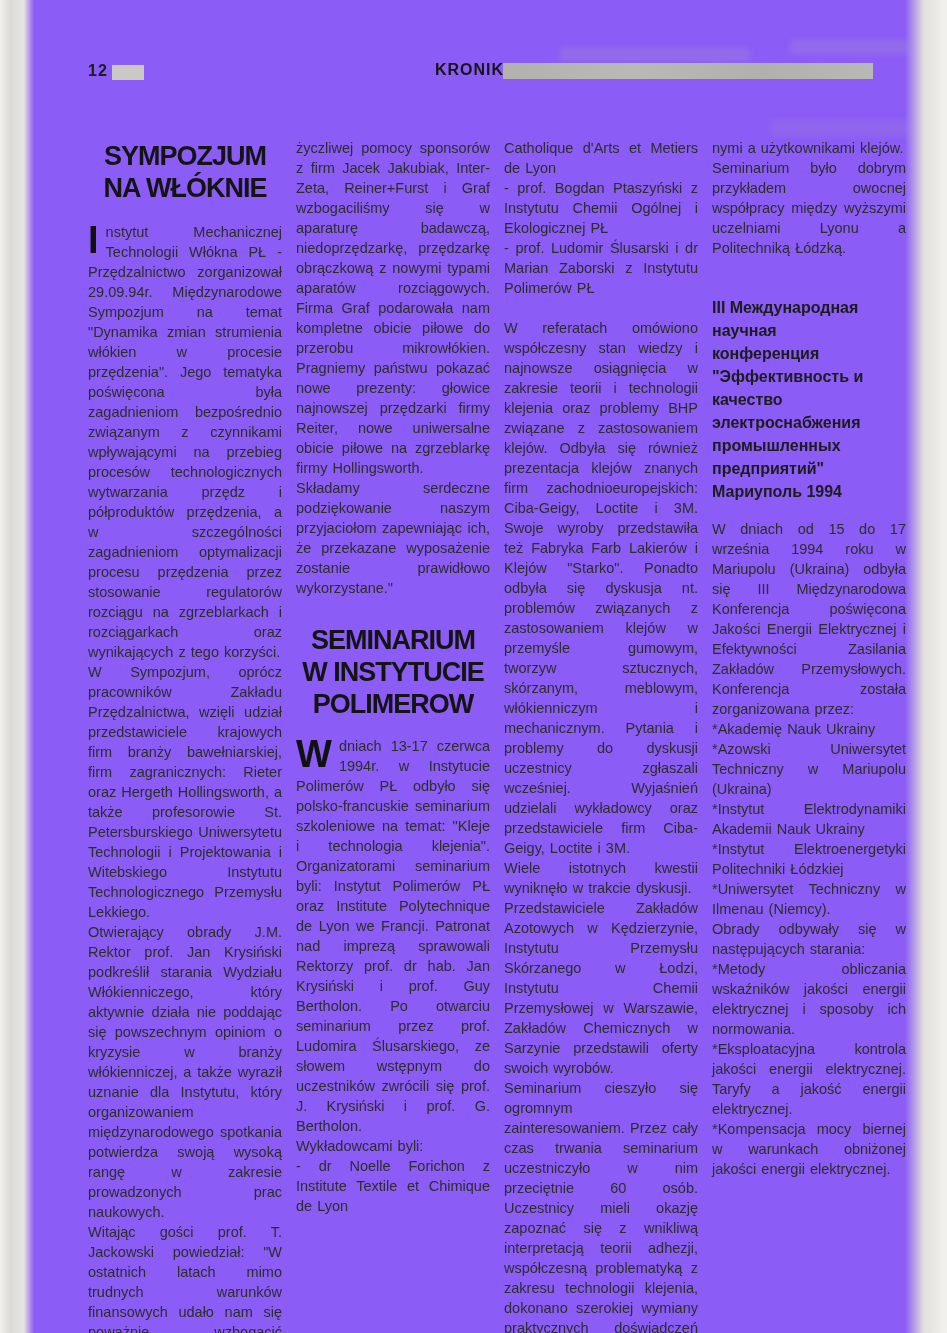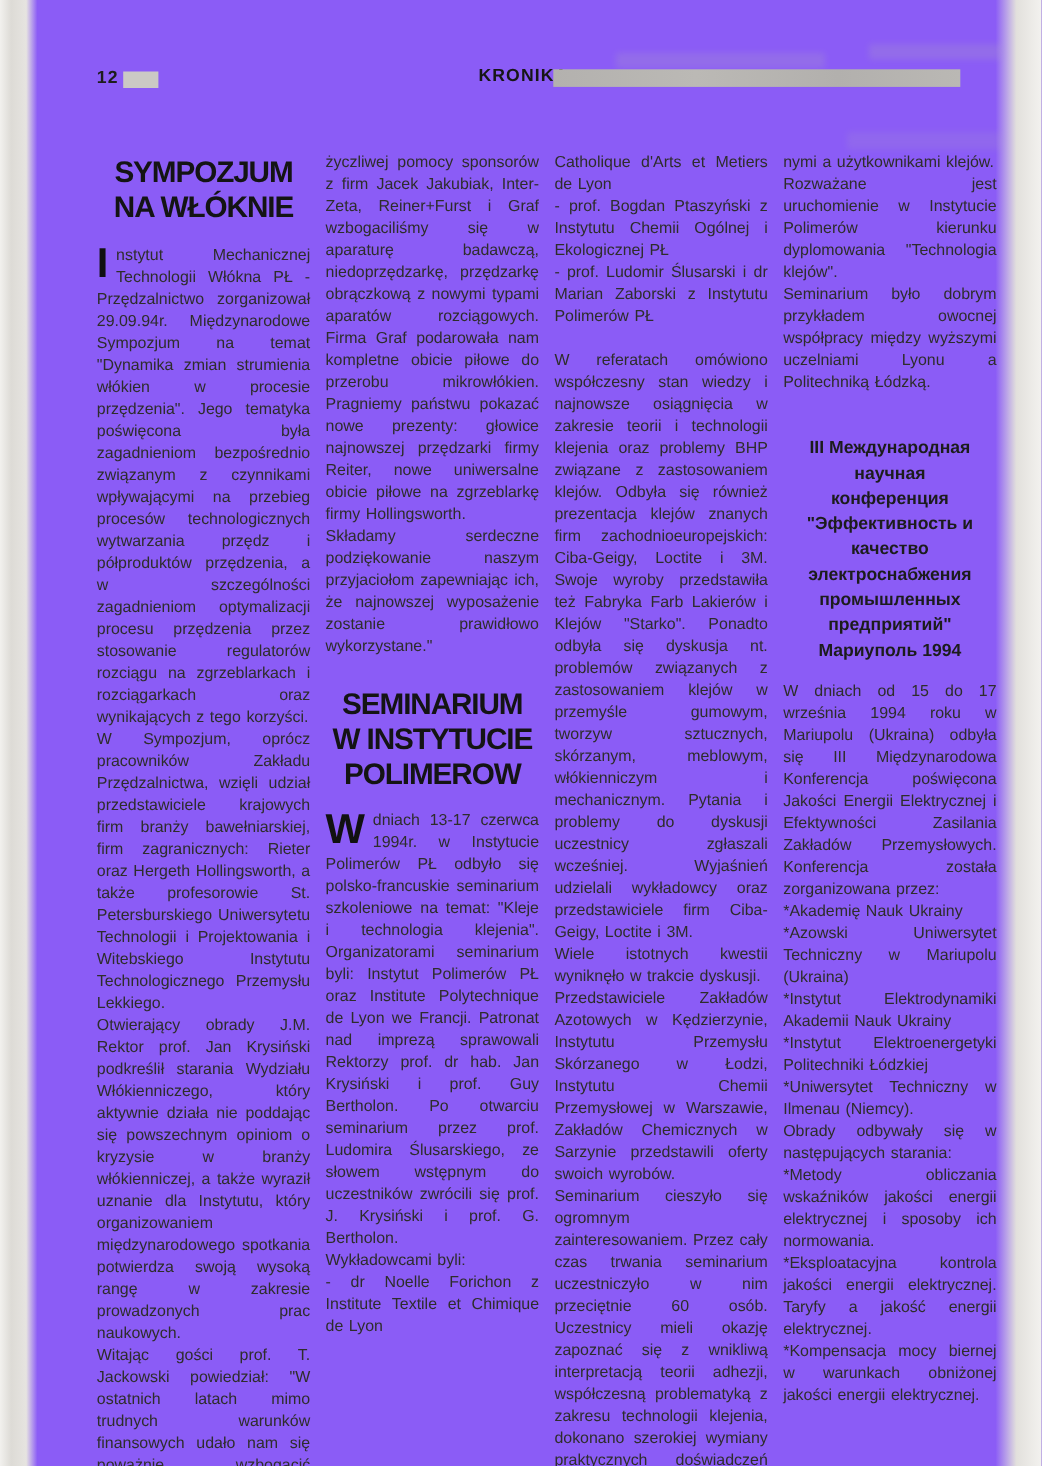--- a/index.html
+++ b/index.html
@@ -37,21 +37,21 @@
   .col{width:194px;flex:0 0 194px;font-size:14.5px;line-height:20px;}
   .b{margin:0;text-align:justify;word-spacing:1px;}
   .b.gap{margin-top:20px;}
   .art-title{
     font-size:27px;line-height:32px;font-weight:800;letter-spacing:-1px;
     white-space:pre-line;color:#141414;margin:2px 0 18px 0;text-align:center;
   }
   .art-title.second{margin-top:26px;margin-bottom:16px;}
   .ru-title{
     font-weight:bold;font-size:16px;line-height:23px;white-space:pre-line;
-    margin:38px 0 16px 0;color:#1c1c1c;text-align:center;
+    margin:38px 0 16px 0;color:#1c1c1c;text-align:left;
   }
   .dropcap .init{
     float:left;font-size:38px;font-weight:bold;line-height:30px;
     padding:3px 7px 0 0;color:#111;
   }
 </style>
 </head>
 <body>
 
 <div class="page">
@@ -72,21 +72,21 @@
       <h2 class="art-title">SYMPOZJUM
 NA WŁÓKNIE</h2>
       <p class="b dropcap"><span class="init">I</span><span>nstytut Mechanicznej Technologii Włókna PŁ - Przędzalnictwo zorganizował 29.09.94r. Międzynarodowe Sympozjum na temat "Dynamika zmian strumienia włókien w procesie przędzenia". Jego tematyka poświęcona była zagadnieniom bezpośrednio związanym z czynnikami wpływającymi na przebieg procesów technologicznych wytwarzania przędz i półproduktów przędzenia, a w szczególności zagadnieniom optymalizacji procesu przędzenia przez stosowanie regulatorów rozciągu na zgrzeblarkach i rozciągarkach oraz wynikających z tego korzyści.</span></p>
       <p class="b">W Sympozjum, oprócz pracowników Zakładu Przędzalnictwa, wzięli udział przedstawiciele krajowych firm branży bawełniarskiej, firm zagranicznych: Rieter oraz Hergeth Hollingsworth, a także profesorowie St. Petersburskiego Uniwersytetu Technologii i Projektowania i Witebskiego Instytutu Technologicznego Przemysłu Lekkiego.</p>
       <p class="b">Otwierający obrady J.M. Rektor prof. Jan Krysiński podkreślił starania Wydziału Włókienniczego, który aktywnie działa nie poddając się powszechnym opiniom o kryzysie w branży włókienniczej, a także wyraził uznanie dla Instytutu, który organizowaniem międzynarodowego spotkania potwierdza swoją wysoką rangę w zakresie prowadzonych prac naukowych.</p>
       <p class="b">Witając gości prof. T. Jackowski powiedział: "W ostatnich latach mimo trudnych warunków finansowych udało nam się poważnie wzbogacić wyposażenie laboratorium przędzalnictwa. Po zakupie aparatu USTER TESTER III korzystając z</p>
     </section>
 
     <section class="col">
       <p class="b">życzliwej pomocy sponsorów z firm Jacek Jakubiak, Inter-Zeta, Reiner+Furst i Graf wzbogaciliśmy się w aparaturę badawczą, niedoprzędzarkę, przędzarkę obrączkową z nowymi typami aparatów rozciągowych. Firma Graf podarowała nam kompletne obicie piłowe do przerobu mikrowłókien. Pragniemy państwu pokazać nowe prezenty: głowice najnowszej przędzarki firmy Reiter, nowe uniwersalne obicie piłowe na zgrzeblarkę firmy Hollingsworth.</p>
-      <p class="b">Składamy serdeczne podziękowanie naszym przyjaciołom zapewniając ich, że najnowszej wyposażenie zostanie prawidłowo wykorzystane."</p>
+      <p class="b">Składamy serdeczne podziękowanie naszym przyjaciołom zapewniając ich, że przekazane wyposażenie zostanie prawidłowo wykorzystane."</p>
       <h2 class="art-title second">SEMINARIUM
 W INSTYTUCIE
 POLIMEROW</h2>
       <p class="b dropcap"><span class="init">W</span><span>dniach 13-17 czerwca 1994r. w Instytucie Polimerów PŁ odbyło się polsko-francuskie seminarium szkoleniowe na temat: "Kleje i technologia klejenia". Organizatorami seminarium byli: Instytut Polimerów PŁ oraz Institute Polytechnique de Lyon we Francji. Patronat nad imprezą sprawowali Rektorzy prof. dr hab. Jan Krysiński i prof. Guy Bertholon. Po otwarciu seminarium przez prof. Ludomira Ślusarskiego, ze słowem wstępnym do uczestników zwrócili się prof. J. Krysiński i prof. G. Bertholon.</span></p>
       <p class="b">Wykładowcami byli:</p>
       <p class="b">- dr Noelle Forichon z Institute Textile et Chimique de Lyon</p>
 
     </section>
 
     <section class="col">
@@ -94,21 +94,20 @@
       <p class="b">- prof. Bogdan Ptaszyński z Instytutu Chemii Ogólnej i Ekologicznej PŁ</p>
       <p class="b">- prof. Ludomir Ślusarski i dr Marian Zaborski z Instytutu Polimerów PŁ</p>
       <p class="b gap">W referatach omówiono współczesny stan wiedzy i najnowsze osiągnięcia w zakresie teorii i technologii klejenia oraz problemy BHP związane z zastosowaniem klejów. Odbyła się również prezentacja klejów znanych firm zachodnioeuropejskich: Ciba-Geigy, Loctite i 3M. Swoje wyroby przedstawiła też Fabryka Farb Lakierów i Klejów "Starko". Ponadto odbyła się dyskusja nt. problemów związanych z zastosowaniem klejów w przemyśle gumowym, tworzyw sztucznych, skórzanym, meblowym, włókienniczym i mechanicznym. Pytania i problemy do dyskusji uczestnicy zgłaszali wcześniej. Wyjaśnień udzielali wykładowcy oraz przedstawiciele firm Ciba-Geigy, Loctite i 3M.</p>
       <p class="b">Wiele istotnych kwestii wyniknęło w trakcie dyskusji.</p>
       <p class="b">Przedstawiciele Zakładów Azotowych w Kędzierzynie, Instytutu Przemysłu Skórzanego w Łodzi, Instytutu Chemii Przemysłowej w Warszawie, Zakładów Chemicznych w Sarzynie przedstawili oferty swoich wyrobów.</p>
       <p class="b">Seminarium cieszyło się ogromnym zainteresowaniem. Przez cały czas trwania seminarium uczestniczyło w nim przeciętnie 60 osób. Uczestnicy mieli okazję zapoznać się z wnikliwą interpretacją teorii adhezji, współczesną problematyką z zakresu technologii klejenia, dokonano szerokiej wymiany praktycznych doświadczeń oraz nawiązano kontakty między ośrodkami badawczymi, krajowymi i zagranicz-</p>
     </section>
 
     <section class="col">
       <p class="b">nymi a użytkownikami klejów.</p>
-      <p class="b">Rozważane jest uruchomienie w Instytucie Polimerów kierunku dyplomowania "Technologia klejów".</p>
       <p class="b">Seminarium było dobrym przykładem owocnej współpracy między wyższymi uczelniami Lyonu a Politechniką Łódzką.</p>
       <h3 class="ru-title">III Международная
 научная
 конференция
 "Эффективность и
 качество
 электроснабжения
 промышленных
 предприятий"
 Мариуполь 1994</h3>

